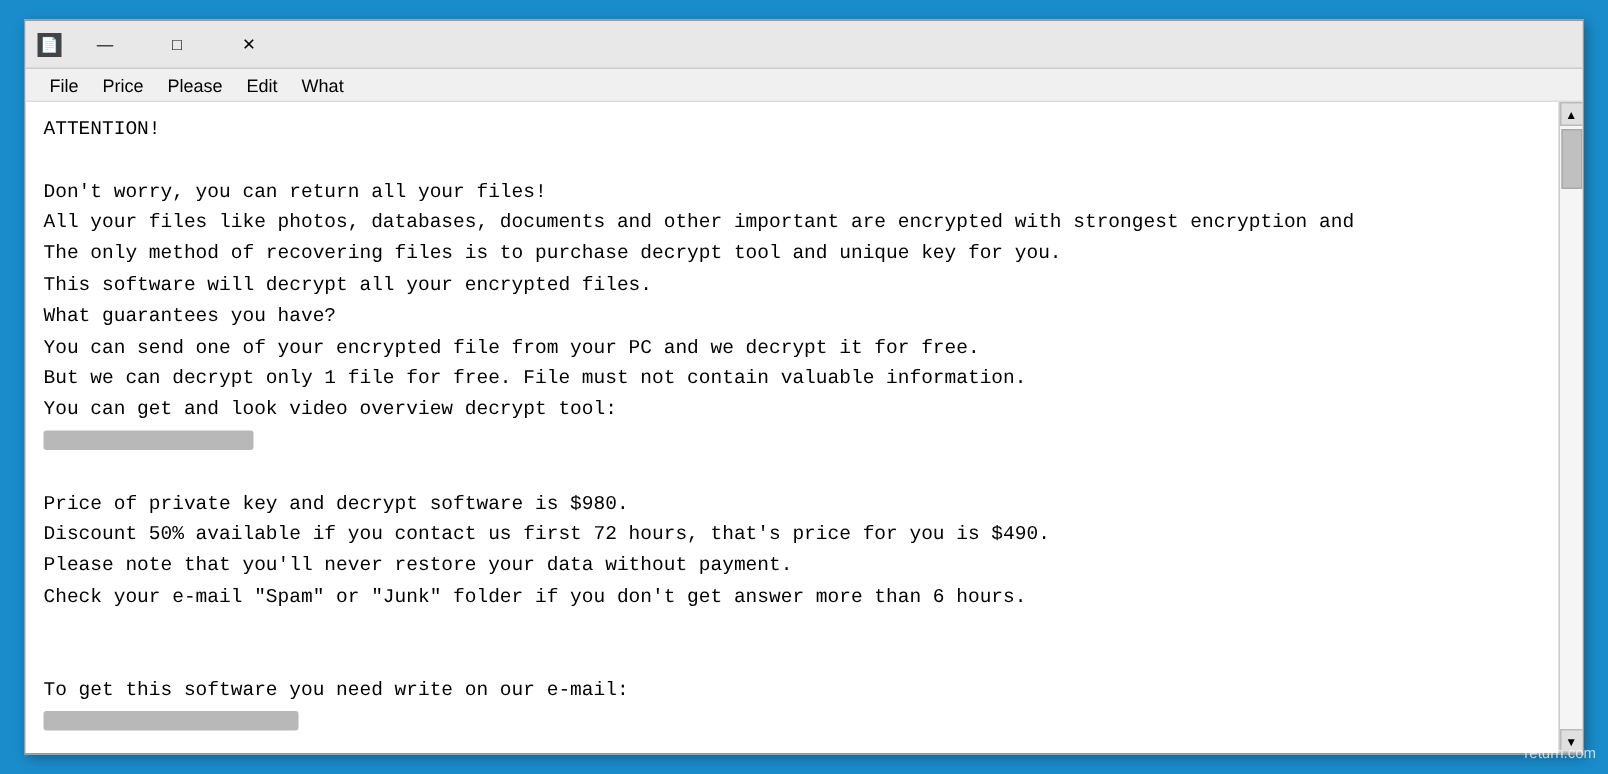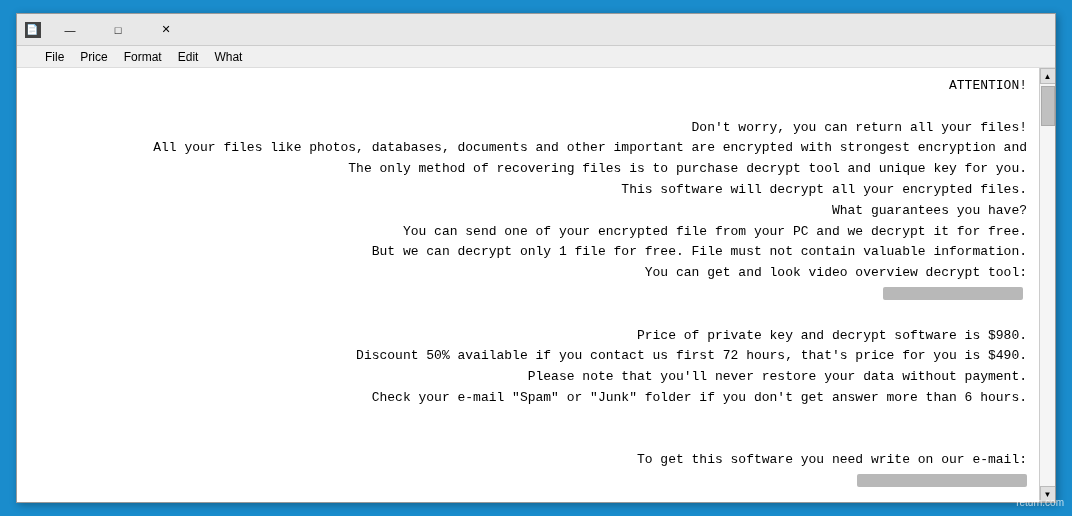--- a/index.html
+++ b/index.html
@@ -72,36 +72,35 @@
       align-items: center;
       justify-content: center;
       color: #000;
     }
 
     .menu-bar {
       background: #f0f0f0;
       height: 22px;
       display: flex;
       align-items: center;
-      padding: 0 20px;
+      padding: 0 8px;
       border-bottom: 1px solid #ddd;
     }
 
     .menu-item {
       padding: 2px 8px;
       font-size: 12px;
       color: #000;
       cursor: pointer;
     }
 
     .content-area {
       display: flex;
       flex: 1;
       overflow: hidden;
-      text-align: right;
     }
 
     .text-content {
       flex: 1;
       background: #ffffff;
       padding: 8px 12px;
       overflow-y: hidden;
       font-family: 'Courier New', Courier, monospace;
       font-size: 13px;
       line-height: 1.6;
@@ -175,21 +174,21 @@
     <div class="title-bar-controls">
       <button class="title-bar-btn">—</button>
       <button class="title-bar-btn">□</button>
       <button class="title-bar-btn close">✕</button>
     </div>
   </div>
 
   <div class="menu-bar">
     <span class="menu-item">File</span>
     <span class="menu-item">Price</span>
-    <span class="menu-item">Format</span>
+    <span class="menu-item">Please</span>
     <span class="menu-item">Edit</span>
     <span class="menu-item">What</span>
   </div>
 
   <div class="content-area">
     <div class="text-content"><span>ATTENTION!
 
 Don't worry, you can return all your files!
 All your files like photos, databases, documents and other important are encrypted with strongest encryption and
 The only method of recovering files is to purchase decrypt tool and unique key for you.

